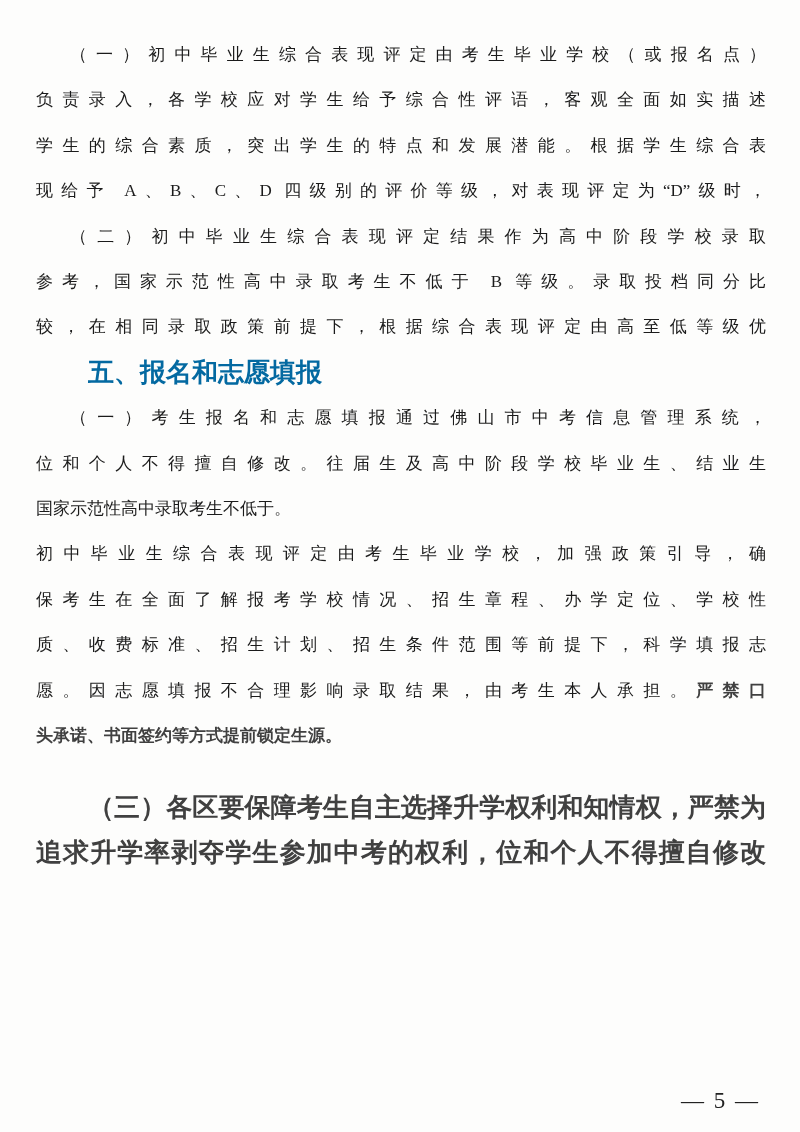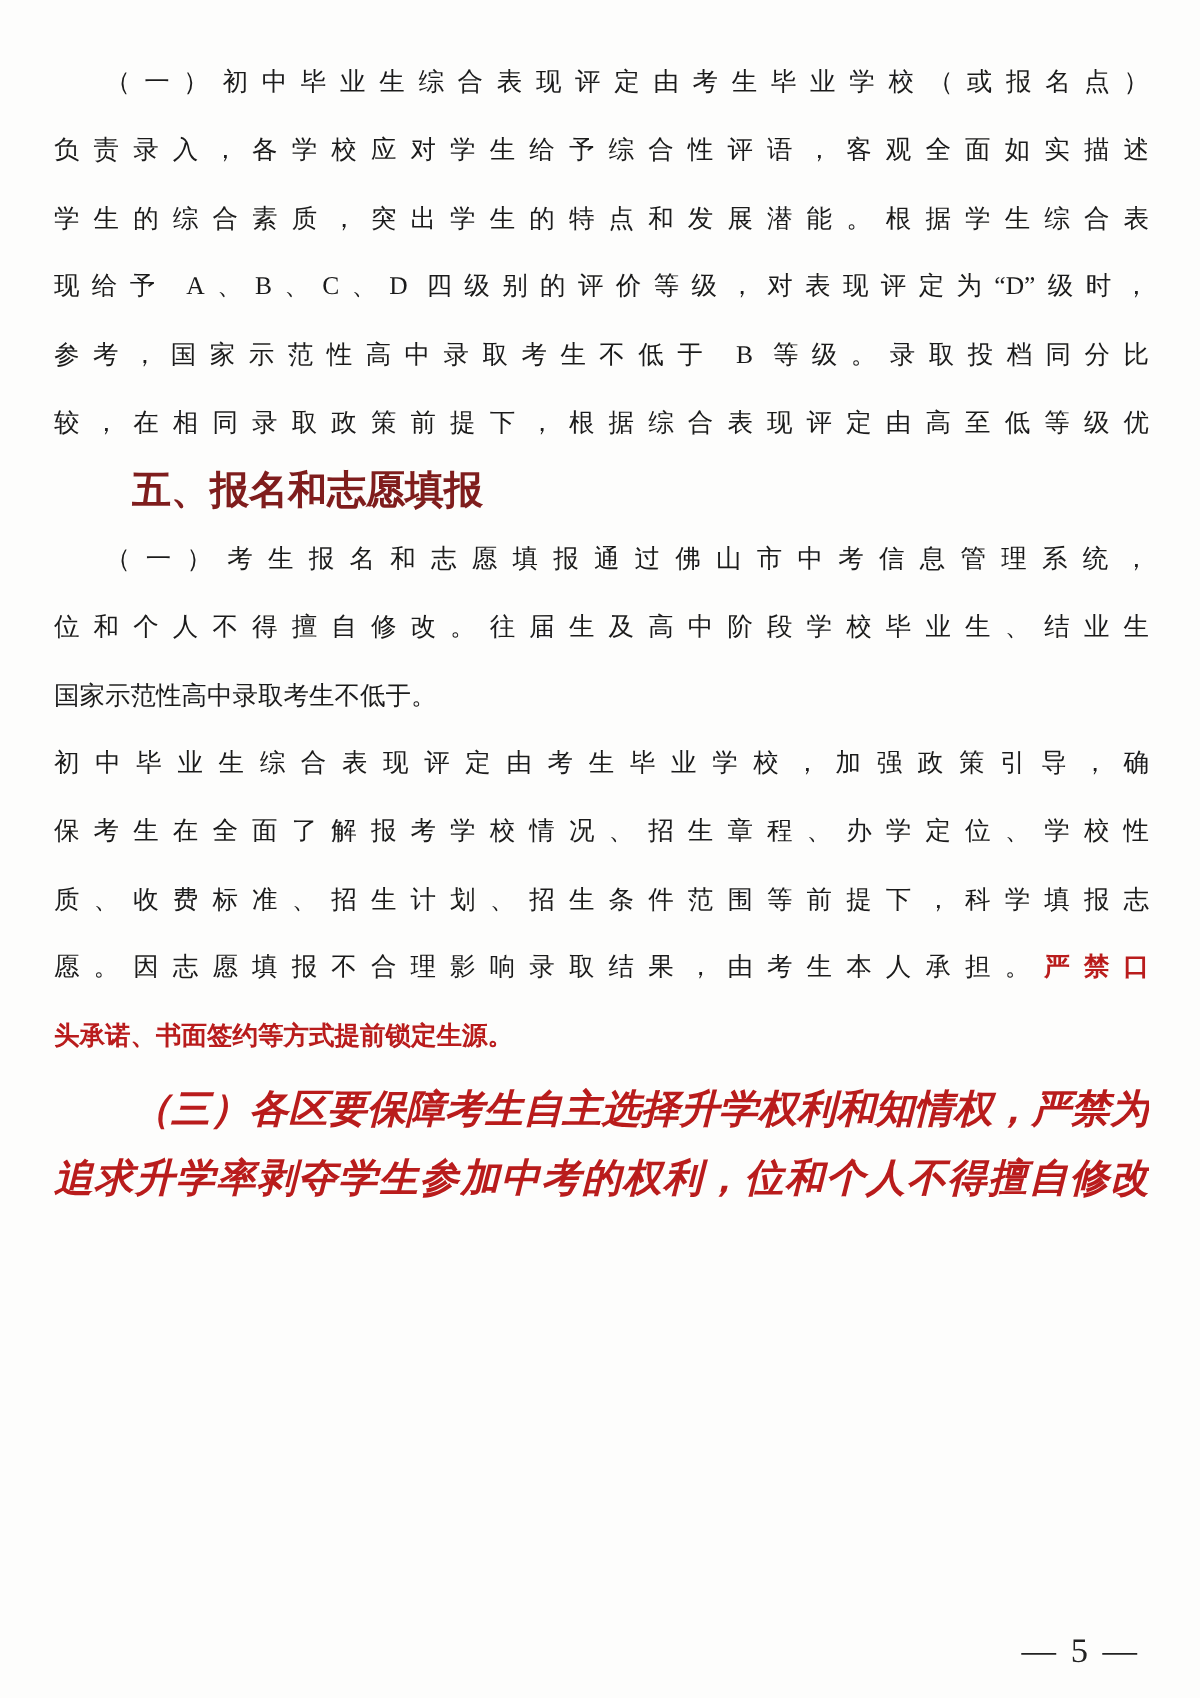--- a/index.html
+++ b/index.html
@@ -17,44 +17,44 @@
     overflow: hidden;
     font-family: "Liberation Serif", "DejaVu Serif", serif;
   }
   .doc {
     position: absolute;
     top: 32px;
     left: 36px;
     right: 34px;
   }
   .block { margin: 0; }
-  .block.last-bold { margin-top: 4px; font-style: italic; }
+  .block.last-bold { margin-top: 26px; }
   .line {
     line-height: 45.4px;
     font-size: 17px;
     white-space: nowrap;
     overflow: hidden;
   }
   .line.indent { text-indent: 2em; }
   .line.fill {
     text-align: justify;
     text-align-last: justify;
   }
   .run.bold {
     font-family: "Liberation Sans", "DejaVu Sans", sans-serif;
     font-weight: 700;
-    color: #b91c1c;
+    color: #404040;
   }
   .block.heading .line {
     font-size: 26px;
   }
   .block.heading .run {
     font-family: "Liberation Sans", "DejaVu Sans", sans-serif;
     font-weight: 700;
-    color: #7f1d1d;
+    color: #0369a1;
   }
   .block.last-bold .line { font-size: 26px; }
   .pageno {
     position: absolute;
     right: 40px;
     top: 1088px;
     font-size: 23px;
     letter-spacing: 2px;
     color: #222222;
     font-family: "Liberation Serif", "DejaVu Serif", serif;
@@ -65,20 +65,21 @@
 
 <div class="page">
   <div class="doc" id="doc">
       <div class="block">
         <div class="line indent fill"><span class="run">（一）初中毕业生综合表现评定由考生毕业学校（或报名点）</span></div>
         <div class="line fill"><span class="run">负责录入，各学校应对学生给予综合性评语，客观全面如实描述</span></div>
         <div class="line fill"><span class="run">学生的综合素质，突出学生的特点和发展潜能。根据学生综合表</span></div>
         <div class="line fill"><span class="run">现给予 A、B、C、D 四级别的评价等级，对表现评定为“D”级时，</span></div>
       </div>
       <div class="block">
+        <div class="line indent fill"><span class="run">（二）初中毕业生综合表现评定结果作为高中阶段学校录取</span></div>
         <div class="line fill"><span class="run">参考，国家示范性高中录取考生不低于 B 等级。录取投档同分比</span></div>
         <div class="line fill"><span class="run">较，在相同录取政策前提下，根据综合表现评定由高至低等级优</span></div>
       </div>
       <div class="block heading">
         <div class="line indent"><span class="run bold">五、报名和志愿填报</span></div>
       </div>
       <div class="block">
         <div class="line indent fill"><span class="run">（一）考生报名和志愿填报通过佛山市中考信息管理系统，</span></div>
         <div class="line fill"><span class="run">位和个人不得擅自修改。往届生及高中阶段学校毕业生、结业生</span></div>
         <div class="line"><span class="run">国家示范性高中录取考生不低于。</span></div>

